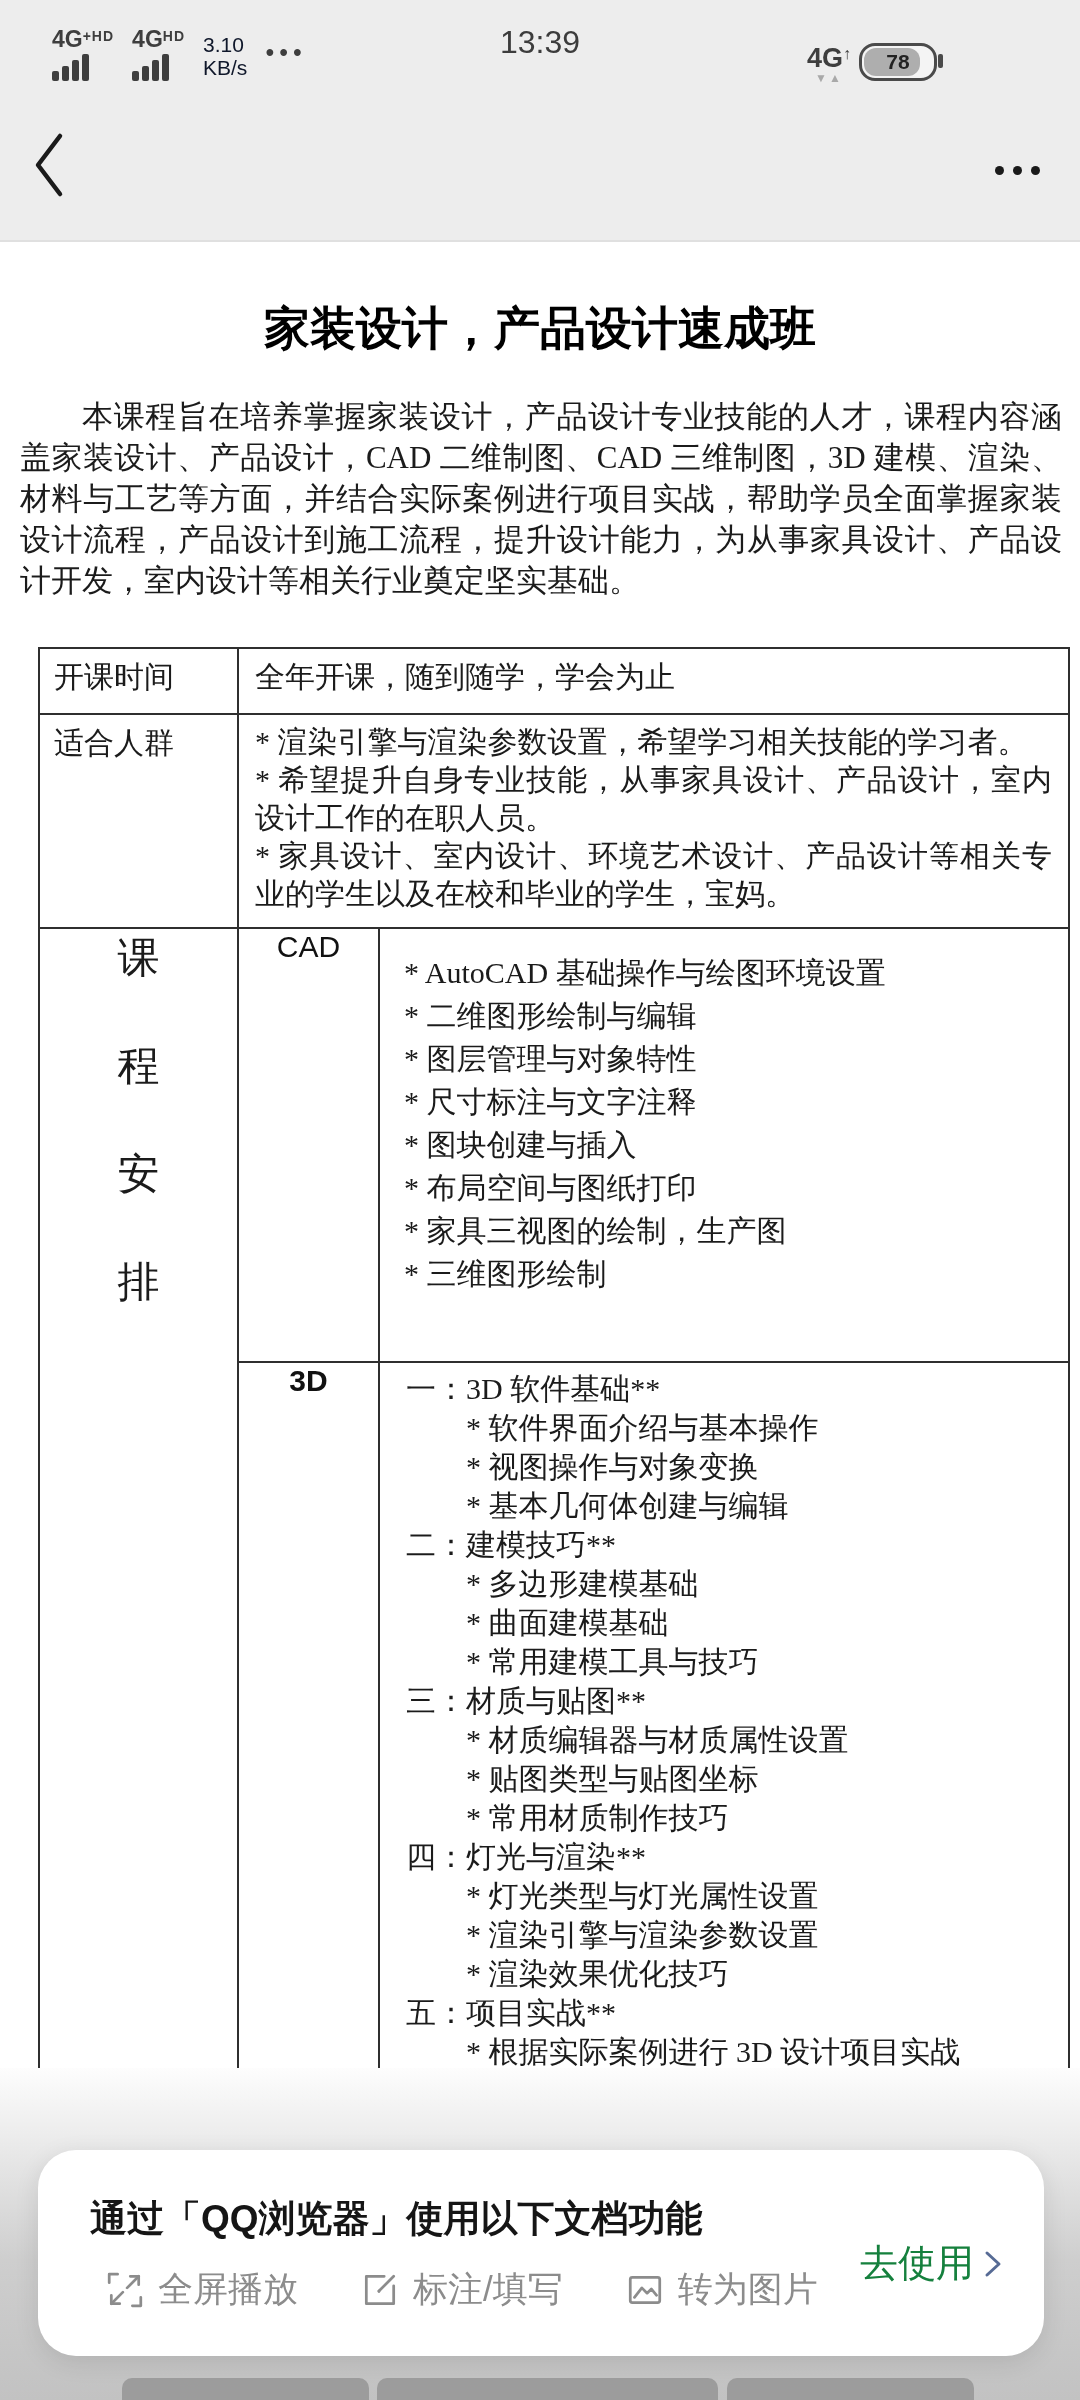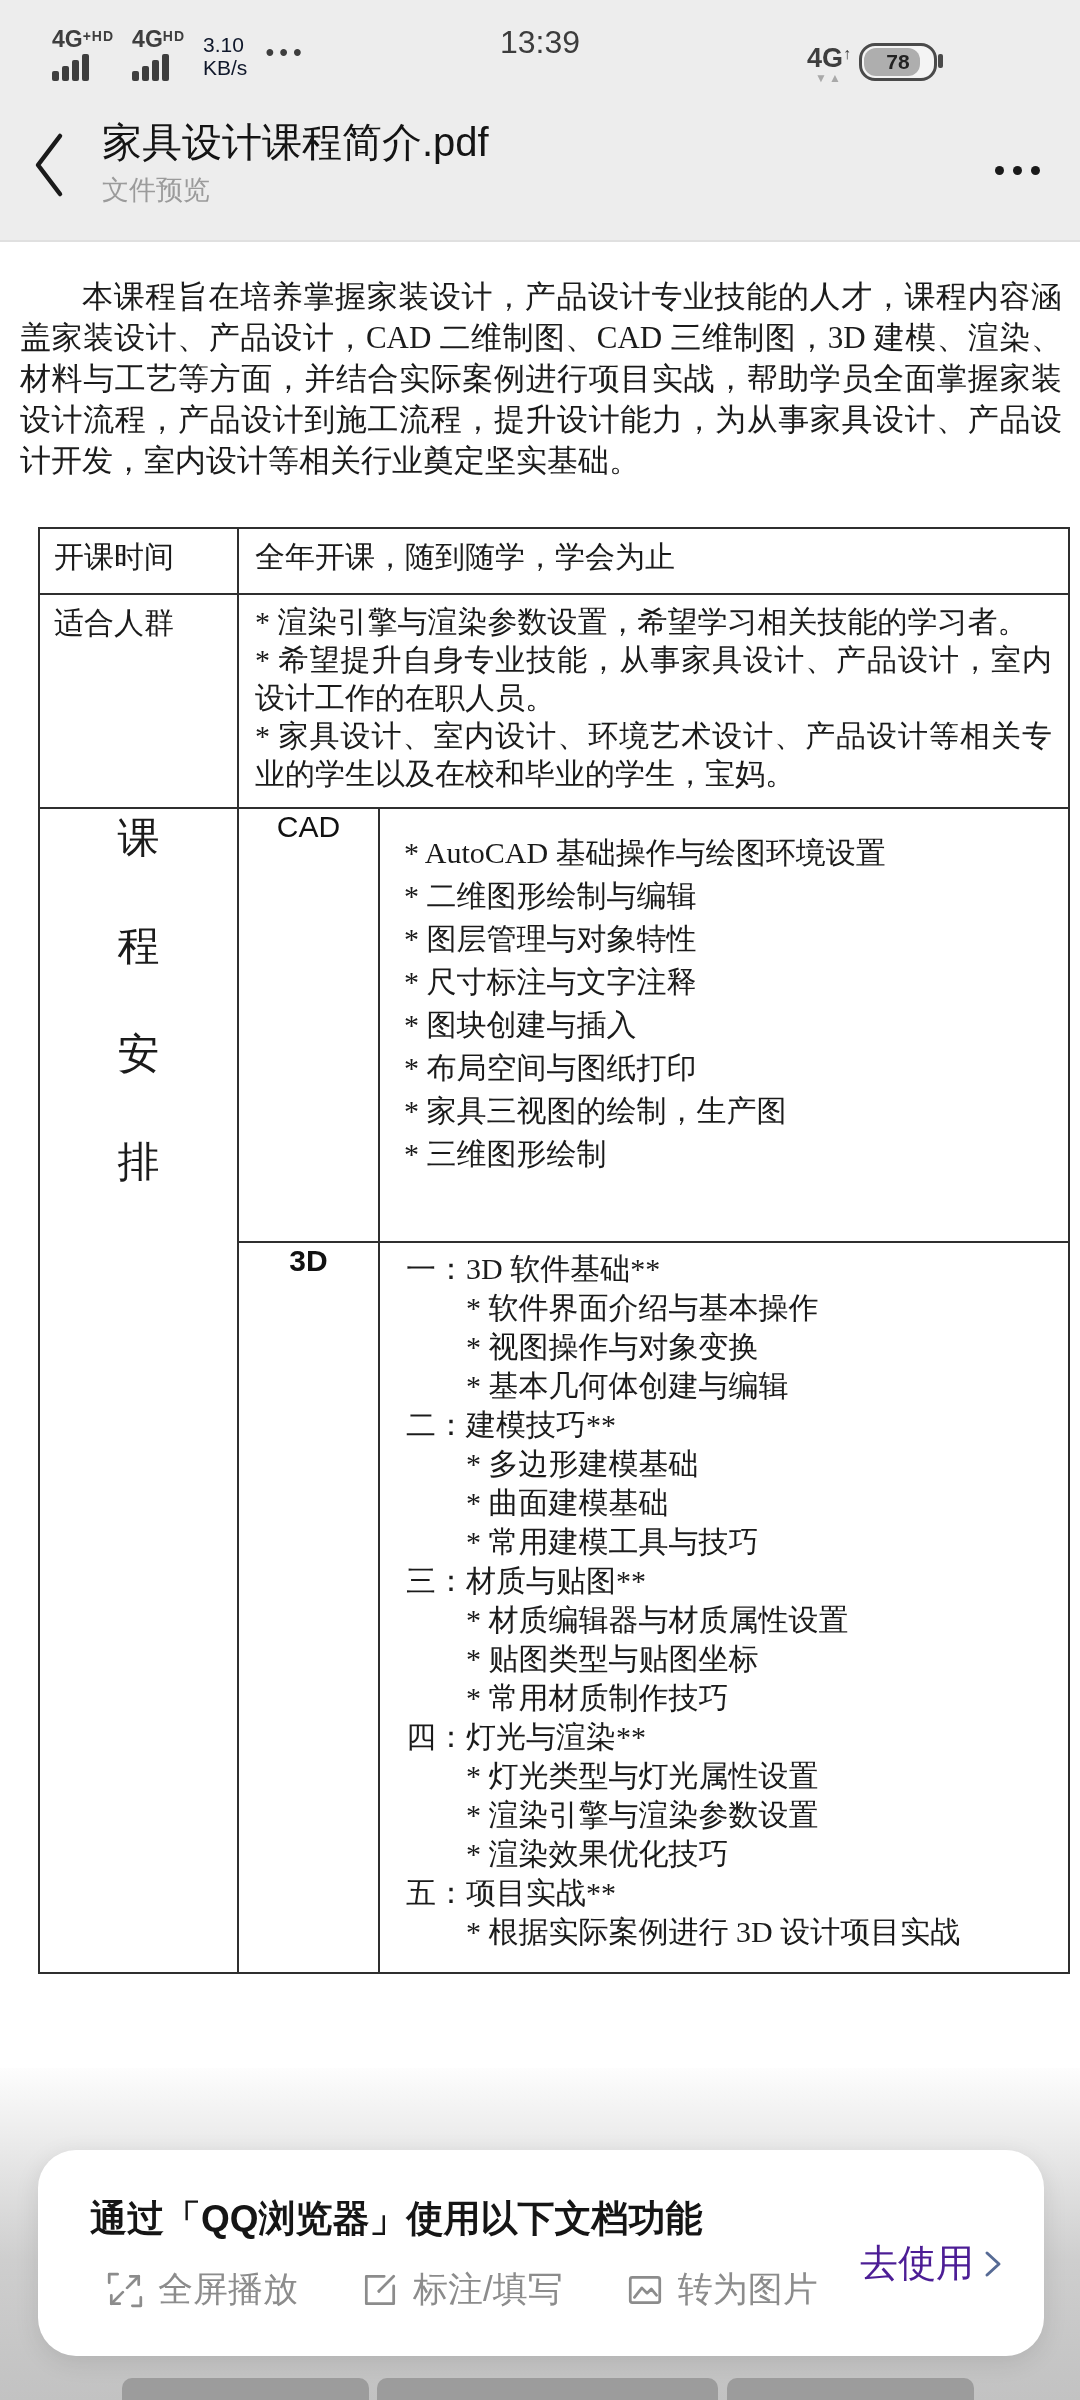--- a/index.html
+++ b/index.html
@@ -59,21 +59,21 @@
   .line-s{padding-left:86px;}
   
   .dim{position:absolute;left:0;top:2068px;width:1080px;height:332px;z-index:5;
        background:linear-gradient(180deg,#fdfdfd 0%,#e6e6e6 28%,#cecece 58%,#c2c2c2 100%);}
   .promo-card{position:absolute;left:38px;top:2150px;width:1006px;height:206px;background:#fff;border-radius:38px;z-index:6;box-shadow:0 6px 24px rgba(0,0,0,.10);}
   .promo-title{position:absolute;left:52px;top:44px;font-size:37px;font-weight:600;color:#151515;}
   .promo-features{position:absolute;left:67px;top:116px;display:flex;align-items:center;gap:62px;}
   .feature{display:flex;align-items:center;gap:13px;cursor:pointer;}
   .feature span{font-size:35px;color:#8c8c8c;}
   .promo-action{position:absolute;right:40px;top:88px;display:flex;align-items:center;gap:8px;cursor:pointer;}
-  .promo-action span{font-size:38px;color:#4c1d95;}
+  .promo-action span{font-size:38px;color:#15803d;}
   
   .peek{position:absolute;top:2378px;height:22px;background:#9c9c9c;border-radius:10px 10px 0 0;z-index:6;}
   .peek1{left:122px;width:247px;}
   .peek2{left:377px;width:341px;}
   .peek3{left:727px;width:247px;}
 </style>
 </head>
 <body>
 
 <div class="status-bar">
@@ -115,32 +115,29 @@
     </div>
   </div>
 </div>
 
 <div class="app-header">
   <div class="back-btn">
     <svg width="44" height="70" viewBox="0 0 44 70">
       <polyline points="32,6 10,35 32,64" fill="none" stroke="#1a1a1a" stroke-width="4.5" stroke-linecap="round" stroke-linejoin="round"></polyline>
     </svg>
   </div>
-  <div class="hdr-text">
-    <div class="hdr-title">家具设计课程简介.pdf</div>
-    <div class="hdr-sub">文件预览</div>
-  </div>
   <div class="menu-btn">
       <i></i>
       <i></i>
       <i></i>
     </div>
 </div>
 
 <div class="doc">
+  <div class="doc-title">家装设计，产品设计速成班</div>
   <div class="doc-intro">本课程旨在培养掌握家装设计，产品设计专业技能的人才，课程内容涵盖家装设计、产品设计，CAD 二维制图、CAD 三维制图，3D 建模、渲染、材料与工艺等方面，并结合实际案例进行项目实战，帮助学员全面掌握家装设计流程，产品设计到施工流程，提升设计能力，为从事家具设计、产品设计开发，室内设计等相关行业奠定坚实基础。</div>
 
   <table class="course">
     <colgroup>
         <col style="width:199px">
         <col style="width:141px">
         <col style="width:690px">
       </colgroup>
     <tbody>
         <tr>

